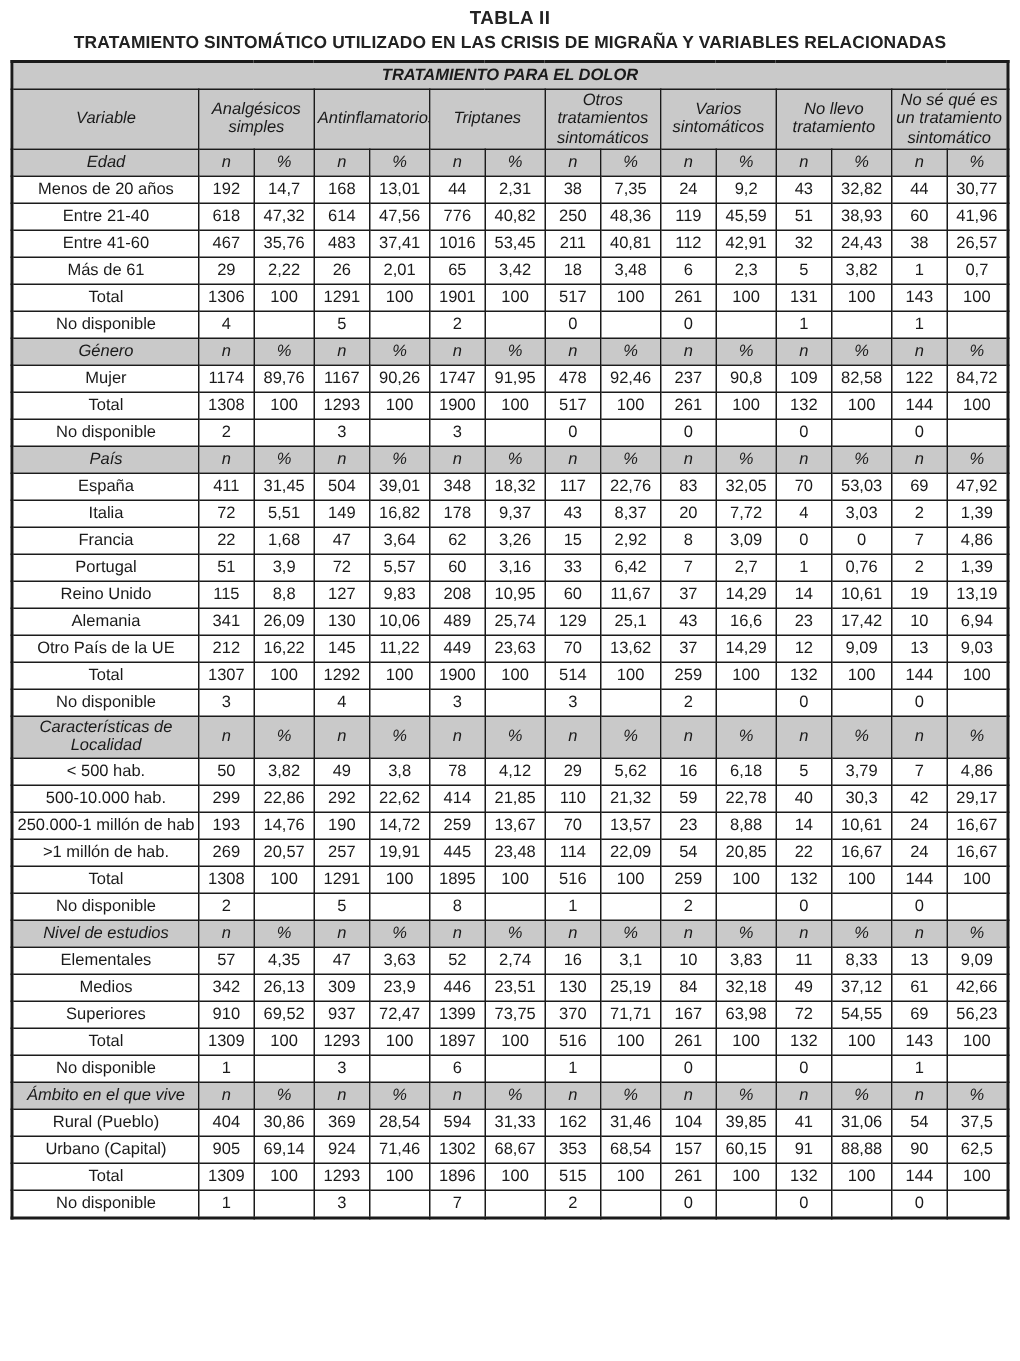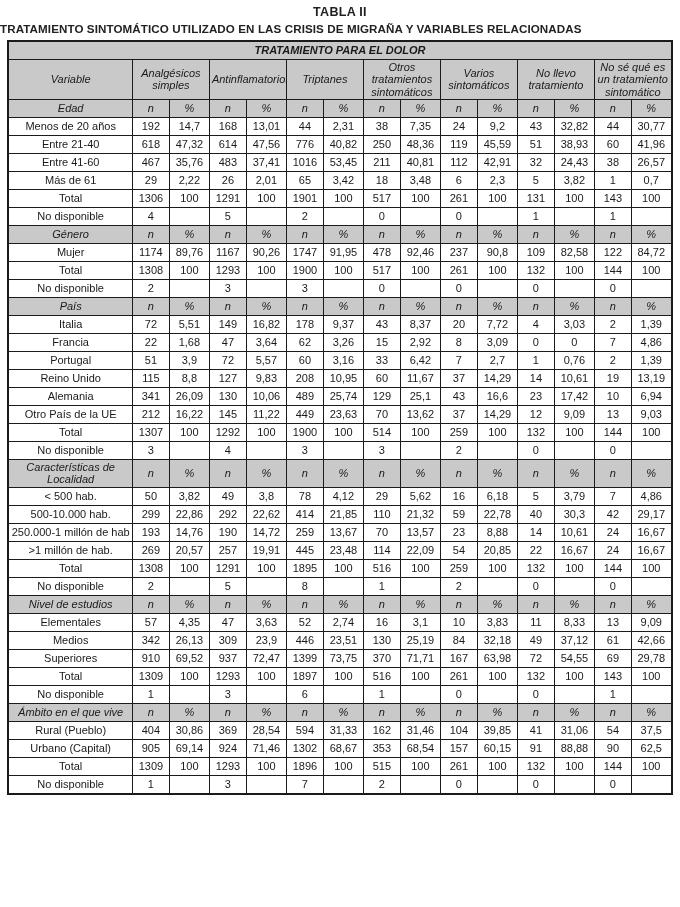--- a/index.html
+++ b/index.html
@@ -15,20 +15,21 @@
   .page { width: 680px; }
   .title {
     text-align: center;
     font-weight: bold;
     font-size: 12.5px;
     letter-spacing: 0.3px;
     margin-top: 5px;
     color: #222;
   }
   .subtitle {
+    text-align: center;
     font-weight: bold;
     font-size: 11.6px;
     letter-spacing: 0.1px;
     margin-top: 3px;
     color: #222;
   }
   table.ttable {
     border-collapse: collapse;
     table-layout: fixed;
     width: 664px;
@@ -303,20 +304,37 @@
           <td class="sechead">n</td>
           <td class="sechead">%</td>
           <td class="sechead">n</td>
           <td class="sechead">%</td>
           <td class="sechead">n</td>
           <td class="sechead">%</td>
           <td class="sechead">n</td>
           <td class="sechead">%</td>
         </tr>
         <tr>
+          <td class="rowlabel">España</td>
+          <td>411</td>
+          <td>31,45</td>
+          <td>504</td>
+          <td>39,01</td>
+          <td>348</td>
+          <td>18,32</td>
+          <td>117</td>
+          <td>22,76</td>
+          <td>83</td>
+          <td>32,05</td>
+          <td>70</td>
+          <td>53,03</td>
+          <td>69</td>
+          <td>47,92</td>
+        </tr>
+        <tr>
           <td class="rowlabel">Italia</td>
           <td>72</td>
           <td>5,51</td>
           <td>149</td>
           <td>16,82</td>
           <td>178</td>
           <td>9,37</td>
           <td>43</td>
           <td>8,37</td>
           <td>20</td>
@@ -623,21 +641,21 @@
           <td>72,47</td>
           <td>1399</td>
           <td>73,75</td>
           <td>370</td>
           <td>71,71</td>
           <td>167</td>
           <td>63,98</td>
           <td>72</td>
           <td>54,55</td>
           <td>69</td>
-          <td>29,78</td>
+          <td>56,23</td>
         </tr>
         <tr>
           <td class="rowlabel">Total</td>
           <td>1309</td>
           <td>100</td>
           <td>1293</td>
           <td>100</td>
           <td>1897</td>
           <td>100</td>
           <td>516</td>

